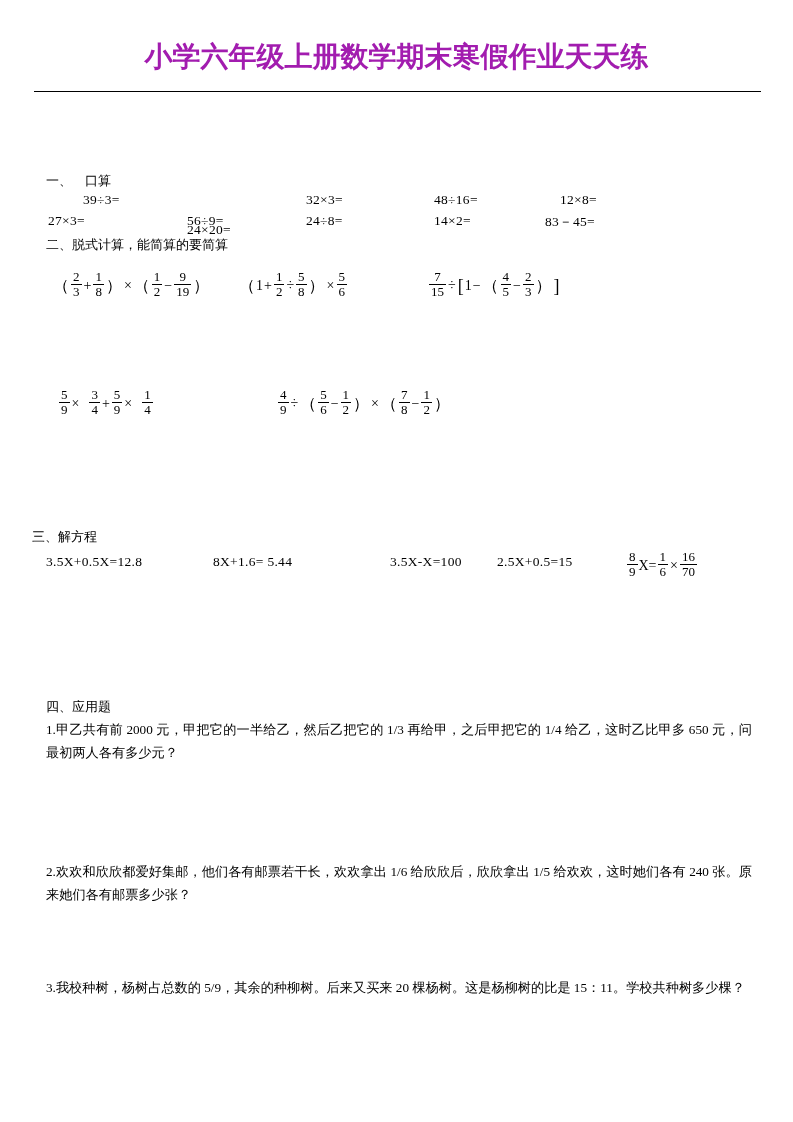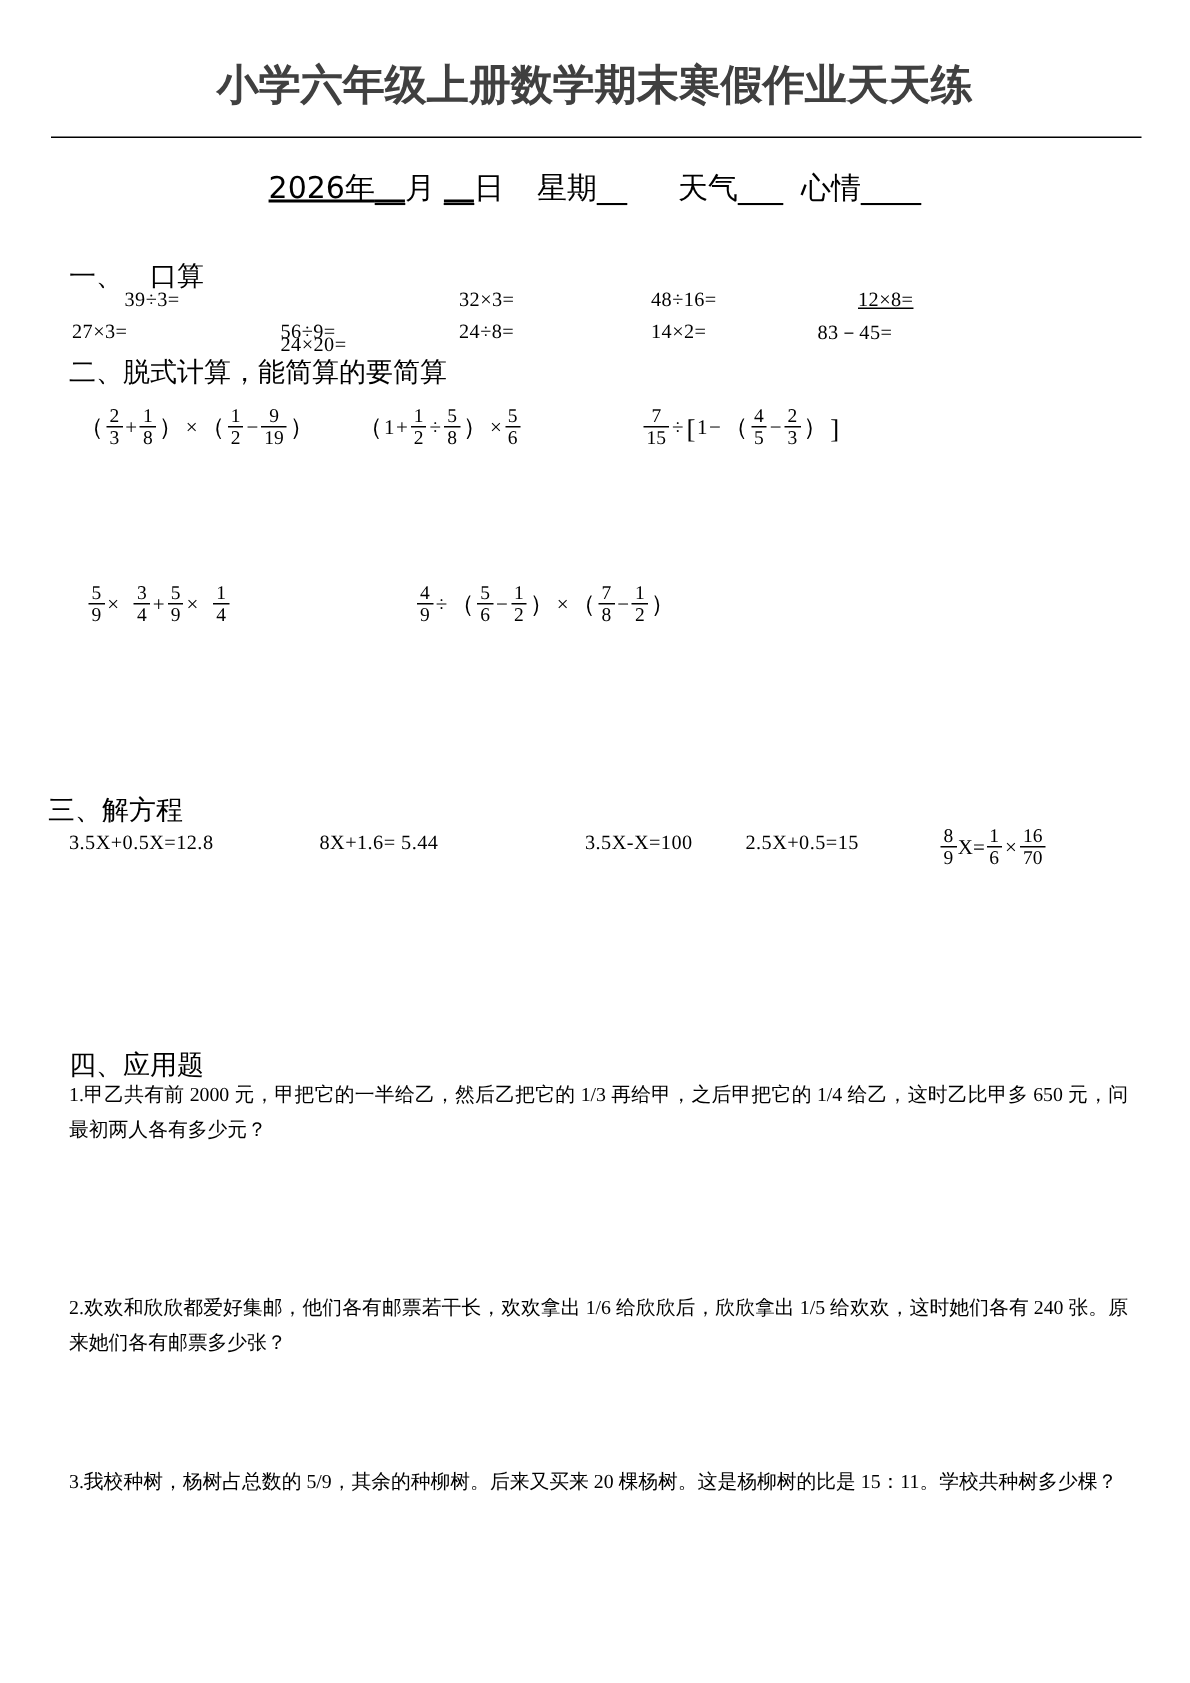--- a/index.html
+++ b/index.html
@@ -64,21 +64,21 @@
     text-decoration: underline;
   }
   .date-line .sp-a { display:inline-block; width: 6px; }
   .date-line .sp-b { display:inline-block; width: 22px; }
   .date-line .sp-c { display:inline-block; width: 34px; }
   .date-line .sp-d { display:inline-block; width: 12px; }
 
   
   .sec-head {
     position: absolute;
-    font-size: 18px;
+    font-size: 13px;
     white-space: nowrap;
   }
 
   
   .oral-row {
     position: absolute;
     left: 48px;
     width: 700px;
     height: 19px;
     font-size: 13.5px;
@@ -153,36 +153,33 @@
     line-height: 1.72;
     text-align: justify;
   }
 </style>
 </head>
 <body>
 
 <div class="page">
 
   <div class="title-wrap">
-    <div class="worksheet-title" id="ws-title" style="color: #404040;">小学六年级上册数学期末寒假作业天天练</div>
+    <div class="worksheet-title" id="ws-title" style="color: #a21caf;">小学六年级上册数学期末寒假作业天天练</div>
   </div>
   <div class="title-rule"></div>
 
-  <div class="date-line">
-    <span class="u">2026年</span><span class="u">__</span><span>月</span><span class="sp-a"></span><span class="u">__</span><span>日</span><span class="sp-b"></span><span>星期__</span><span class="sp-c"></span><span>天气___</span><span class="sp-d"></span><span>心情____</span>
-  </div>
 
   <div class="sec-head" style="left:46px; top:172px;">一、　口算</div>
 
   <div class="oral-row" style="top:192px;">
     <span class="oral-cell" style="left:0px;margin-left:35px;">39÷3=</span>
     <span class="oral-cell" style="left:139px;margin-top:30px;">24×20=</span>
     <span class="oral-cell" style="left:258px;">32×3=</span>
     <span class="oral-cell" style="left:386px;">48÷16=</span>
-    <span class="oral-cell" style="left:524px;text-decoration:underline;">12×8=</span>
+    <span class="oral-cell" style="left:512px;">12×8=</span>
   </div>
 
   <div class="oral-row" style="top:213px;">
     <span class="oral-cell" style="left:0px;">27×3=</span>
     <span class="oral-cell" style="left:139px;">56÷9=</span>
     <span class="oral-cell" style="left:258px;">24÷8=</span>
     <span class="oral-cell" style="left:386px;">14×2=</span>
     <span class="oral-cell" style="left:497px;">83－45=</span>
   </div>
 

